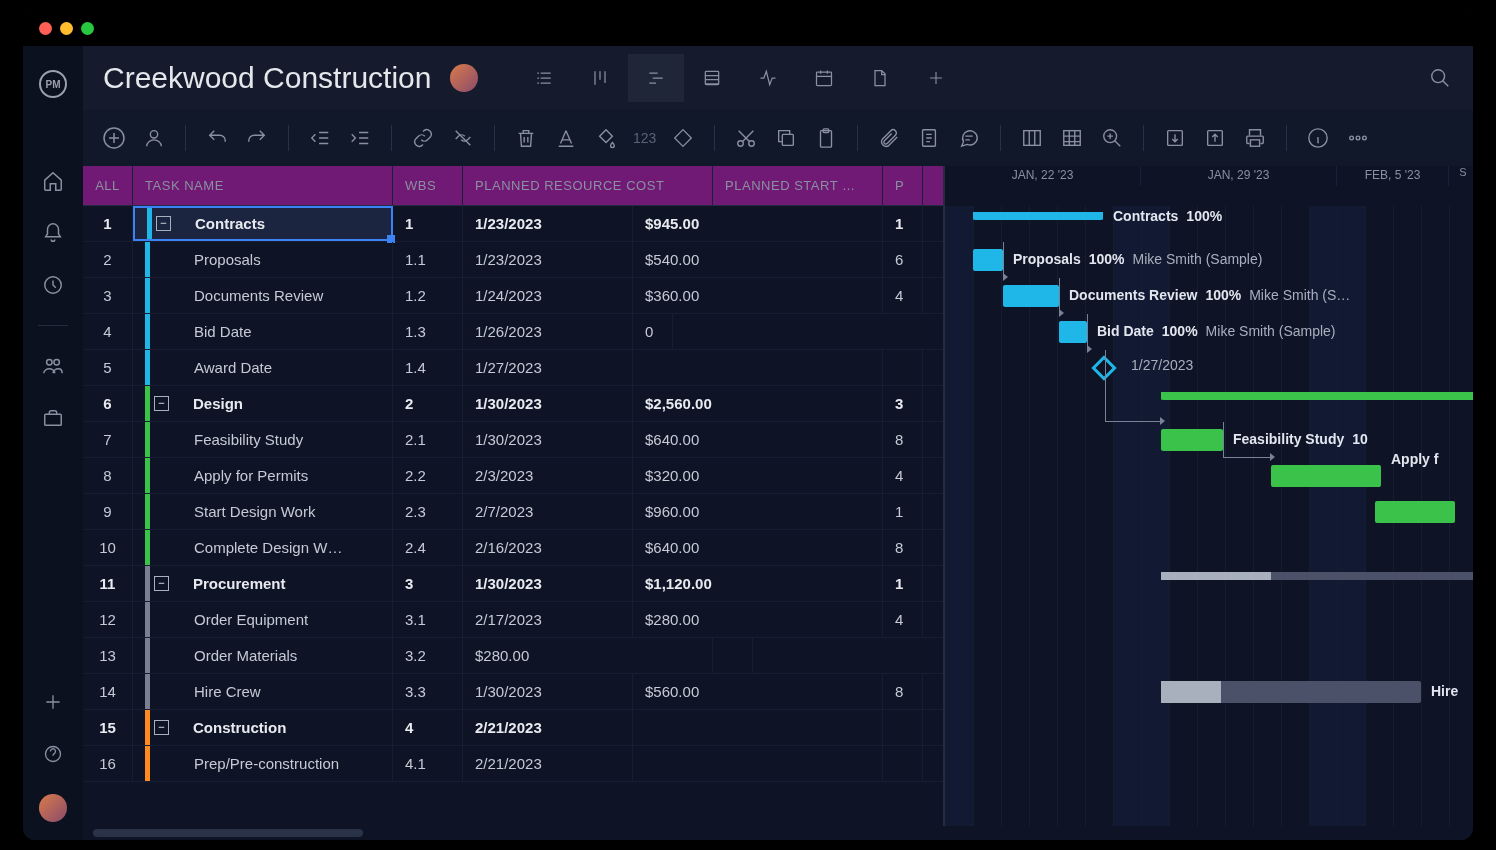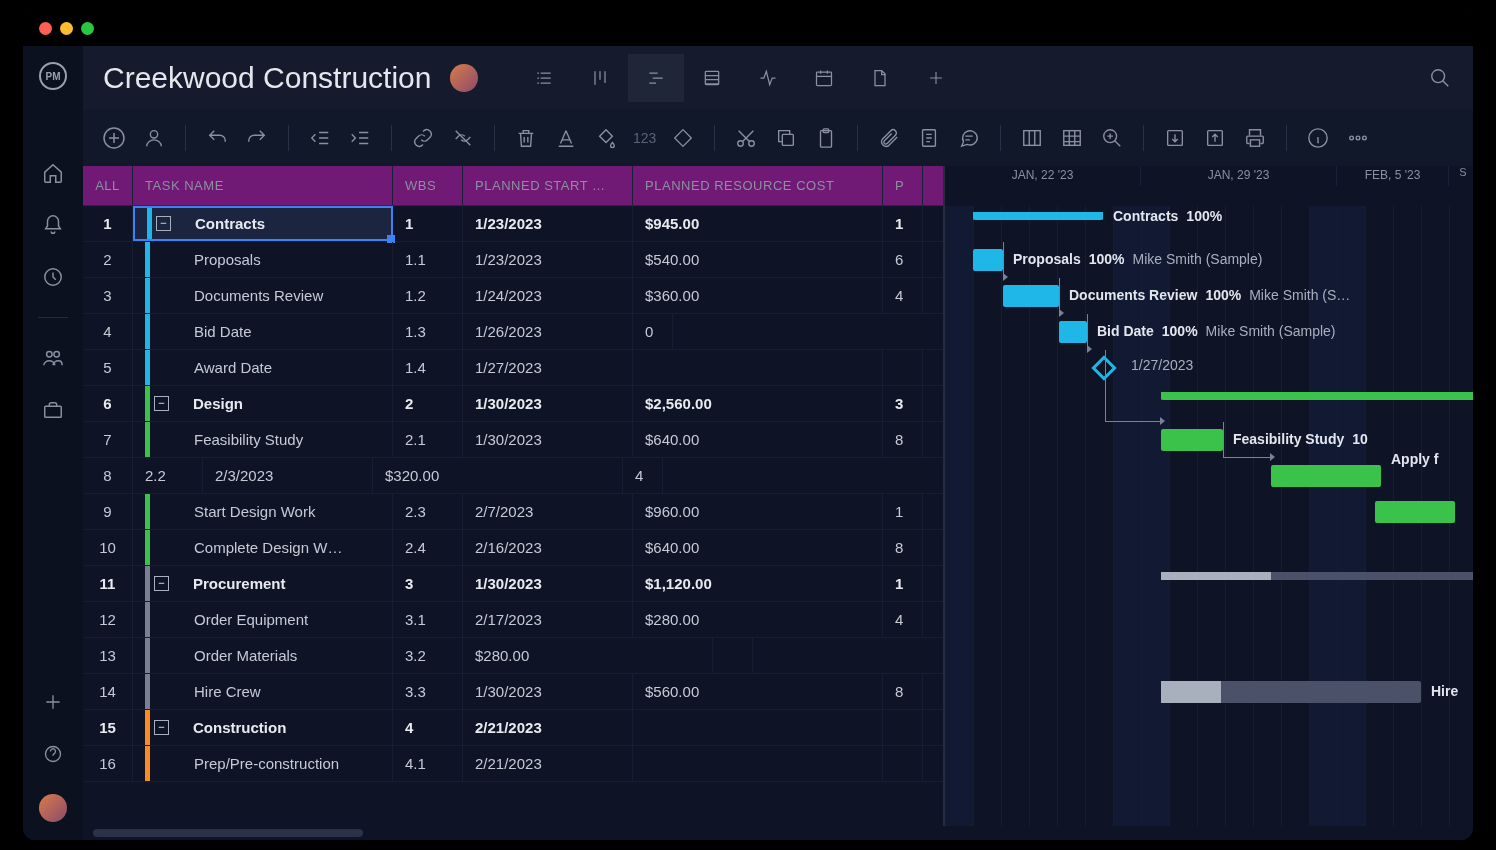--- a/index.html
+++ b/index.html
@@ -15,21 +15,21 @@
 .viewbar{display:flex;gap:0;margin-left:20px;}
 .viewbtn{width:56px;height:48px;display:flex;align-items:center;justify-content:center;cursor:pointer;}
 .viewbtn.active{background:#1f2637;}
 .viewbtn svg,.tbtn svg{stroke:#8a90a0;fill:none;stroke-width:1.5;}
 .spacer{flex:1;}
 .toolbar{height:56px;background:#11182a;display:flex;align-items:center;padding:0 18px;gap:14px;margin-left:60px;}
 .tbtn{width:26px;height:26px;display:flex;align-items:center;justify-content:center;cursor:pointer;}
 .tdiv{width:1px;height:26px;background:#2a3145;margin:0 4px;}
 .tnum{color:#5a6275;font-size:14px;}
 .body{flex:1;display:flex;min-height:0;}
-.sidebar{width:60px;background:#0c1120;display:flex;flex-direction:column;align-items:center;padding-top:16px;gap:28px;position:absolute;left:0;top:36px;bottom:0;}
+.sidebar{width:60px;background:#0c1120;display:flex;flex-direction:column;align-items:center;padding-top:24px;gap:28px;position:absolute;left:0;top:36px;bottom:0;}
 .sidebar .sbtn{width:24px;height:24px;display:flex;align-items:center;justify-content:center;cursor:pointer;}
 .sidebar svg{stroke:#8a90a0;fill:none;stroke-width:1.6;}
 .sidebar-spacer{flex:1;}
 .sidebar .avatar-sm{margin-bottom:18px;}
 .main-content{flex:1;display:flex;margin-left:60px;min-height:0;}
 .grid{flex:0 0 860px;display:flex;flex-direction:column;background:#0e1426;min-height:0;}
 .grid-header{display:flex;height:40px;border-bottom:1px solid #252c40;background:#701a75;}
 .gh-cell{display:flex;align-items:center;padding:0 12px;color:#8a90a0;font-size:13px;letter-spacing:.04em;border-right:1px solid #1a2136;}
 .c-all{width:50px;justify-content:center;}.c-name{width:260px;}.c-wbs{width:70px;}.c-start{width:170px;}.c-cost{width:250px;}.c-p{width:40px;}
 .grid-body{flex:1;overflow:hidden;}
@@ -343,22 +343,22 @@
       </div>
  </div>
 
  <div class="body">
   <div class="main-content">
    <div class="grid">
     <div class="grid-header">
       <div class="gh-cell c-all">ALL</div>
       <div class="gh-cell c-name">TASK NAME</div>
       <div class="gh-cell c-wbs">WBS</div>
+      <div class="gh-cell c-cost">PLANNED RESOURCE COST</div>
       <div class="gh-cell c-start">PLANNED START …</div>
-      <div class="gh-cell c-cost">PLANNED RESOURCE COST</div>
       <div class="gh-cell c-p">P</div>
     </div>
     <div class="grid-body" id="grid-body">
             <div class="row parent selected">
               <div class="cell cell-num">1</div>
               <div class="cell cell-name">
                 <div class="colorbar cb-blue"></div>
                 <span class="collapse">−</span>
                 <span class="name-txt ">Contracts</span>
               </div>
@@ -428,20 +428,24 @@
                 <div class="colorbar cb-green"></div>
                 <span class="name-txt indent1">Feasibility Study</span>
               </div>
               <div class="cell cell-wbs">2.1</div>
               <div class="cell cell-start">1/30/2023</div>
               <div class="cell cell-cost">$640.00</div>
               <div class="cell cell-p">8</div>
             </div>
             <div class="row">
               <div class="cell cell-num">8</div>
+              <div class="cell cell-name">
+                <div class="colorbar cb-green"></div>
+                <span class="name-txt indent1">Apply for Permits</span>
+              </div>
               <div class="cell cell-wbs">2.2</div>
               <div class="cell cell-start">2/3/2023</div>
               <div class="cell cell-cost">$320.00</div>
               <div class="cell cell-p">4</div>
             </div>
             <div class="row">
               <div class="cell cell-num">9</div>
               <div class="cell cell-name">
                 <div class="colorbar cb-green"></div>
                 <span class="name-txt indent1">Start Design Work</span>

